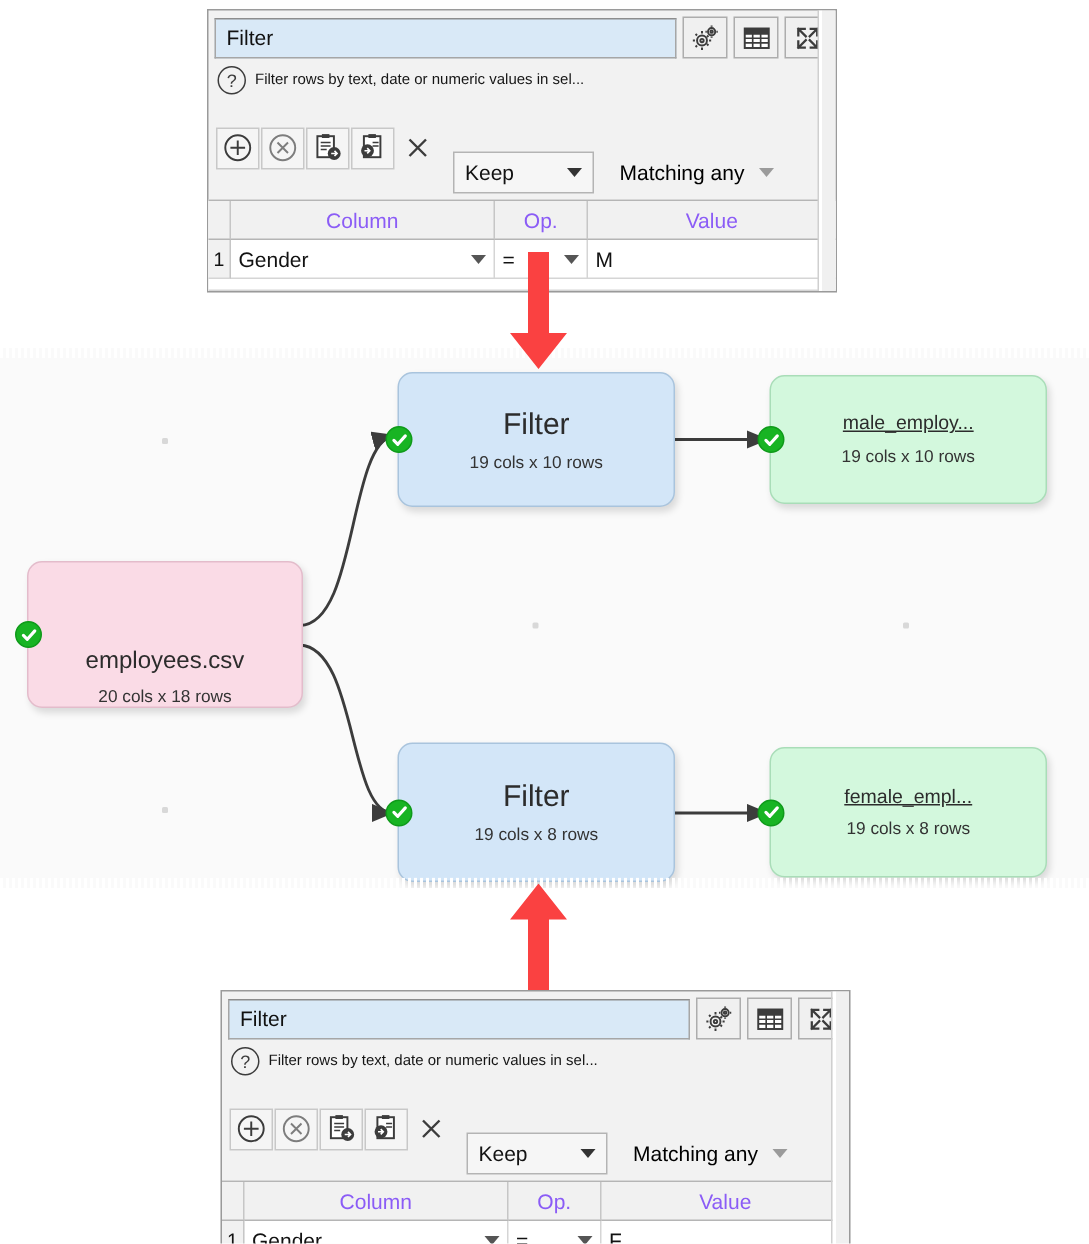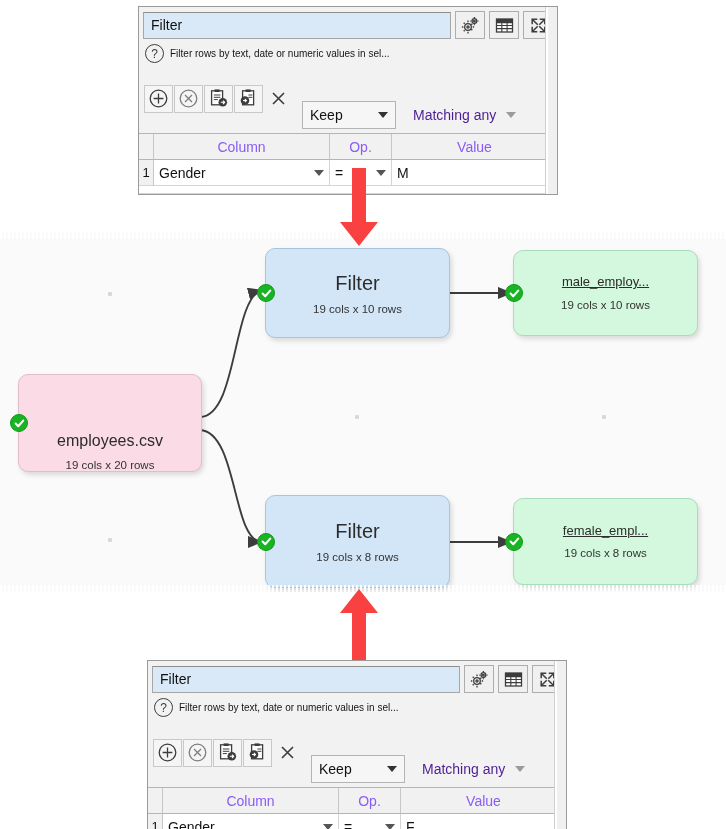--- a/index.html
+++ b/index.html
@@ -97,21 +97,21 @@
   .helptxt{font-size:10px;color:#151515;white-space:nowrap;overflow:hidden;}
   .prow3{display:flex;align-items:center;gap:1px;padding:3px 1px 4px 1px;}
   .ibtn{width:29px;height:28px;background:#f5f5f5;border:1px solid #c8c8c8;
     box-sizing:border-box;display:flex;align-items:center;justify-content:center;}
   .ibtn.flat{background:transparent;border-color:transparent;}
   .combo{
     height:28px;min-width:94px;background:#f6f6f6;border:1px solid #b4b4b4;
     box-sizing:border-box;display:flex;align-items:center;justify-content:space-between;
     padding:0 7px;font-size:14px;color:#121212;margin-left:8px;margin-top:33px;
   }
-  .combo.disabled{background:transparent;border-color:transparent;color:#4c1d95;min-width:auto;}
+  .combo.disabled{background:transparent;border-color:transparent;color:#000000;min-width:auto;}
   .caret{width:0;height:0;border-left:5px solid transparent;border-right:5px solid transparent;
     border-top:6px solid #333;margin-left:10px;}
   .combo.disabled .caret{border-top-color:#9b9b9b;}
 
   
   .grid{border-top:1px solid #b5b5b5;background:#fff;}
   .ghead{display:flex;background:#f1f1f1;height:26px;align-items:stretch;}
   .ghead .gc{
     display:flex;align-items:center;justify-content:center;
     border-right:1px solid #c6c6c6;border-bottom:1px solid #b5b5b5;
@@ -282,21 +282,21 @@
     <path d="M450,310 L512,310" fill="none" stroke="#3c3c3c" stroke-width="1.9" marker-end="url(#ah)"></path>
   </svg>
 
   <div class="node pink" style="left:18px;top:142px;width:184px;height:98px;">
     <div class="badge">
       <svg width="11" height="11" viewBox="0 0 11 11">
           <path d="M1.6 5.6 L4.2 8.2 L9.2 2.6" fill="none" stroke="#fff" stroke-width="2.1" stroke-linecap="round" stroke-linejoin="round"></path>
         </svg>
     </div>
     <div class="ntitle">employees.csv</div>
-    <div class="nsub">19 cols x 20 rows</div>
+    <div class="nsub">20 cols x 18 rows</div>
   </div>
 
   <div class="node blue" style="left:265px;top:16px;width:185px;height:90px;">
     <div class="badge">
       <svg width="11" height="11" viewBox="0 0 11 11">
           <path d="M1.6 5.6 L4.2 8.2 L9.2 2.6" fill="none" stroke="#fff" stroke-width="2.1" stroke-linecap="round" stroke-linejoin="round"></path>
         </svg>
     </div>
     <div class="ntitle">Filter</div>
     <div class="nsub">19 cols x 10 rows</div>

